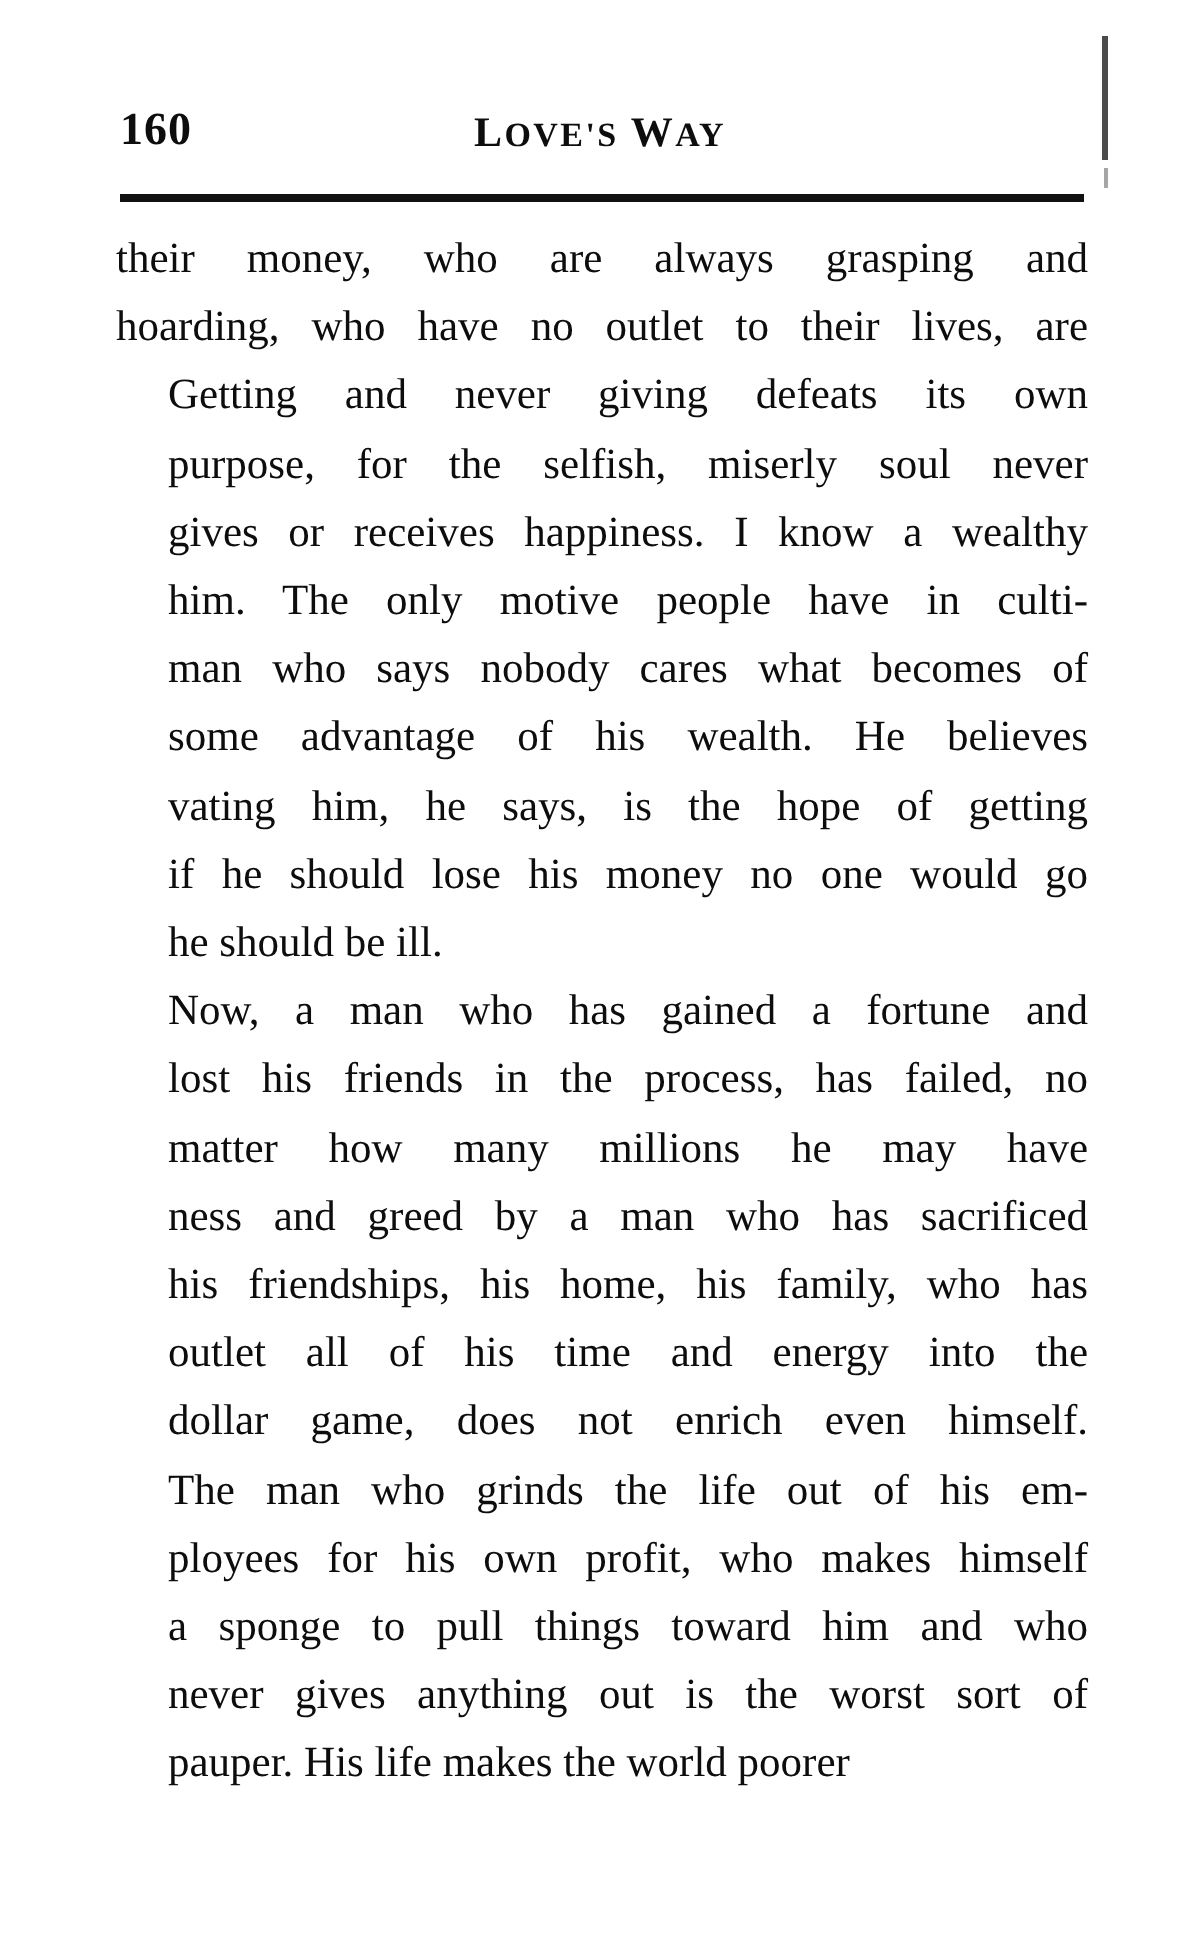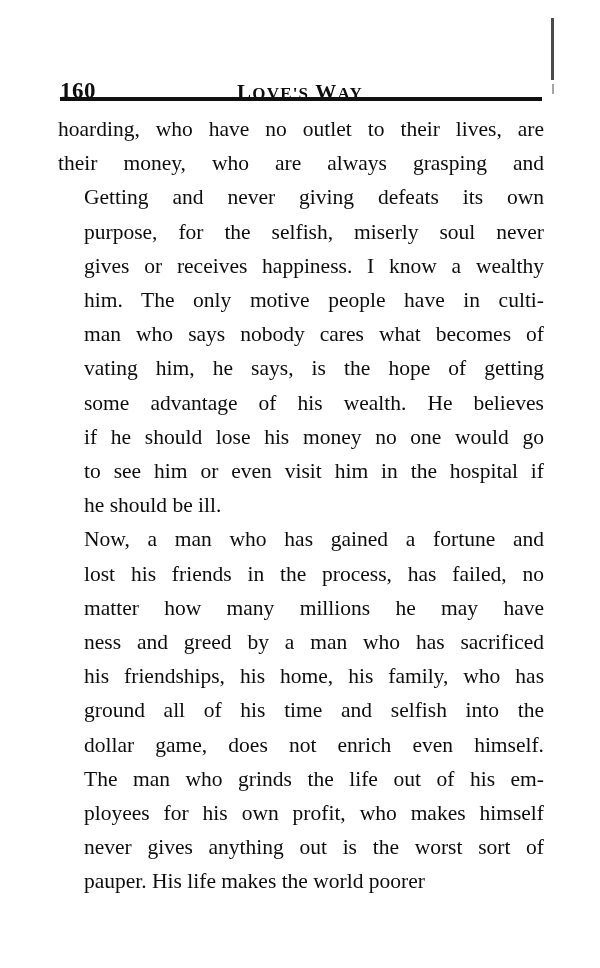--- a/index.html
+++ b/index.html
@@ -43,21 +43,20 @@
     background: #6a6a6a;
     opacity: 0.6;
   }
 
   .header {
     position: absolute;
     left: 60px;
     top: 52px;
     width: 480px;
     height: 34px;
-    margin-top: 26px;
   }
   .folio {
     position: absolute;
     left: 0;
     top: 0;
     font-size: 23px;
     font-weight: bold;
     letter-spacing: 0.5px;
   }
   .running-title {
@@ -126,43 +125,43 @@
     <div class="running-title">
       <span>L<span class="sc">OVE'S</span></span>
       <span>W<span class="sc">AY</span></span>
     </div>
   </div>
 
   <div class="rule"></div>
 
   <div class="body-text">
       <p>
+        <span class="line">their money, who are always grasping and</span>
         <span class="line">hoarding, who have no outlet to their lives, are</span>
-        <span class="line">their money, who are always grasping and</span>
       </p>
       <p class="indent">
         <span class="line">Getting and never giving defeats its own</span>
         <span class="line">purpose, for the selfish, miserly soul never</span>
         <span class="line">gives or receives happiness.  I know a wealthy</span>
         <span class="line">him.  The only motive people have in culti-</span>
         <span class="line">man who says nobody cares what becomes of</span>
+        <span class="line">some advantage of his wealth.  He believes</span>
         <span class="line">vating him, he says, is the hope of getting</span>
-        <span class="line">some advantage of his wealth.  He believes</span>
         <span class="line">if he should lose his money no one would go</span>
-        <span class="line">to see him or even visit him in the hospital if</span>
         <span class="line last">he should be ill.</span>
       </p>
       <p class="indent">
         <span class="line">Now, a man who has gained a fortune and</span>
         <span class="line">lost his friends in the process, has failed, no</span>
         <span class="line">matter how many millions he may have</span>
         <span class="line">ness and greed by a man who has sacrificed</span>
         <span class="line">his friendships, his home, his family, who has</span>
-        <span class="line">ground all of his time and selfish into the</span>
+        <span class="line">outlet all of his time and energy into the</span>
         <span class="line">dollar game, does not enrich even himself.</span>
         <span class="line">The man who grinds the life out of his em-</span>
         <span class="line">ployees for his own profit, who makes himself</span>
+        <span class="line">a sponge to pull things toward him and who</span>
         <span class="line">never gives anything out is the worst sort of</span>
         <span class="line last">pauper.  His life makes the world poorer</span>
       </p>
     </div>
 
 </div>
 
 </body></html>

